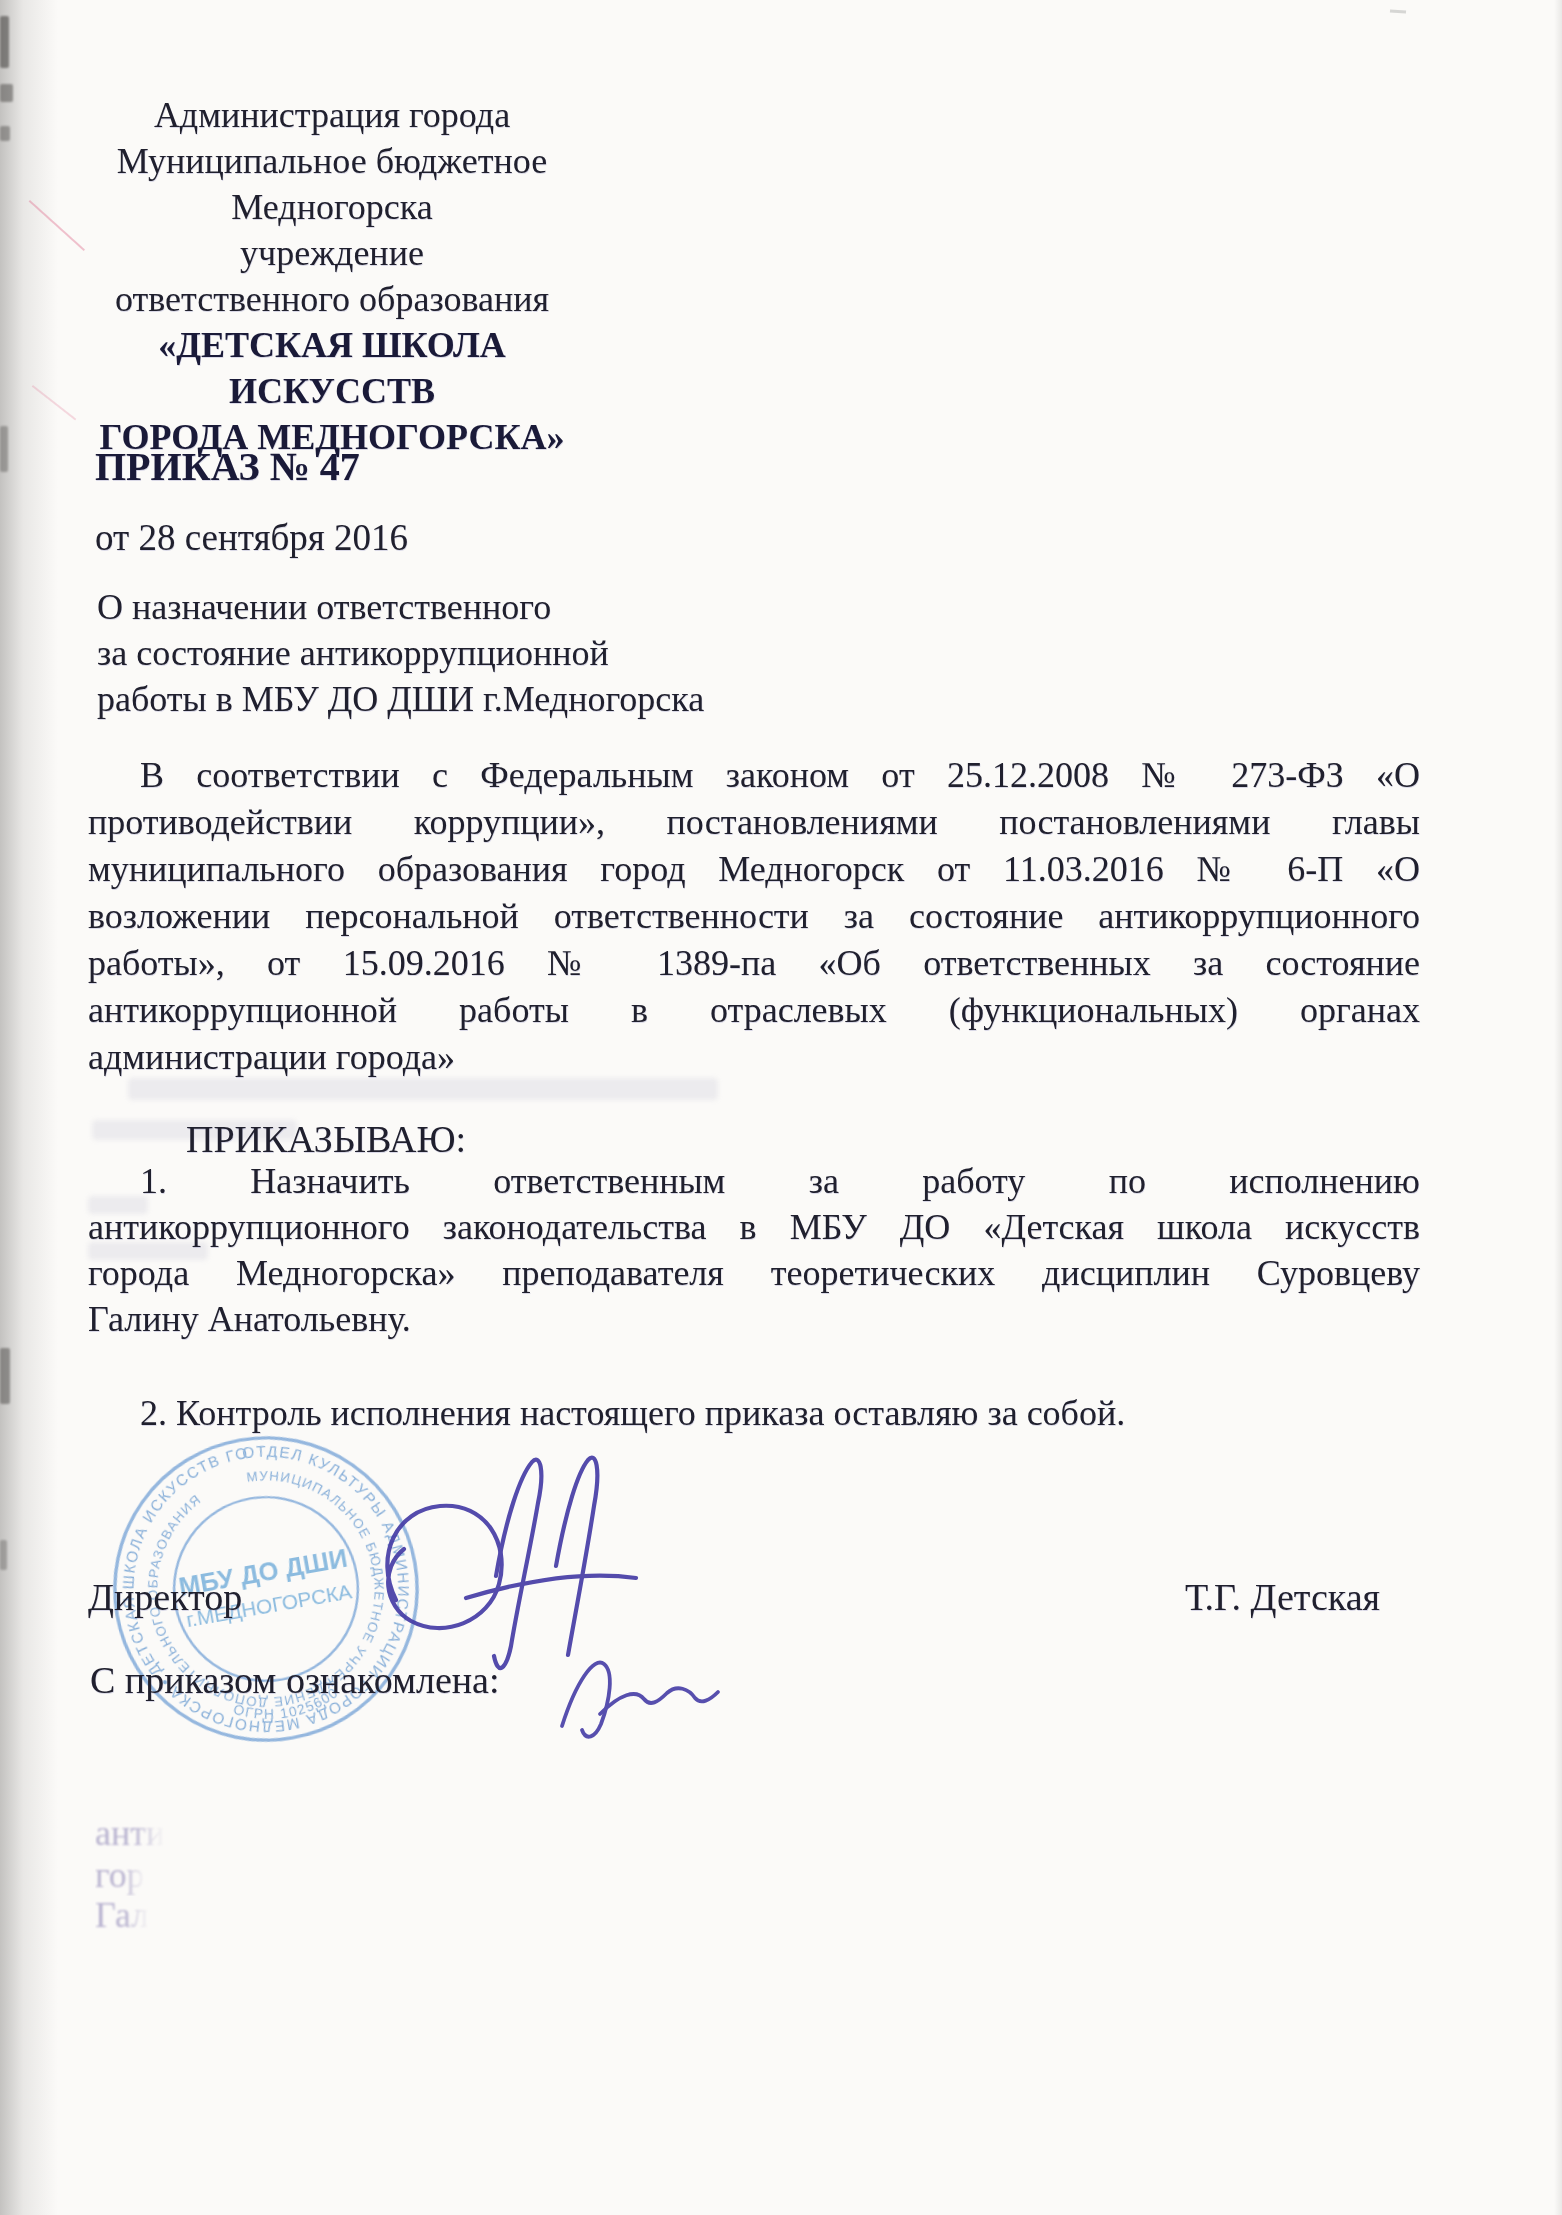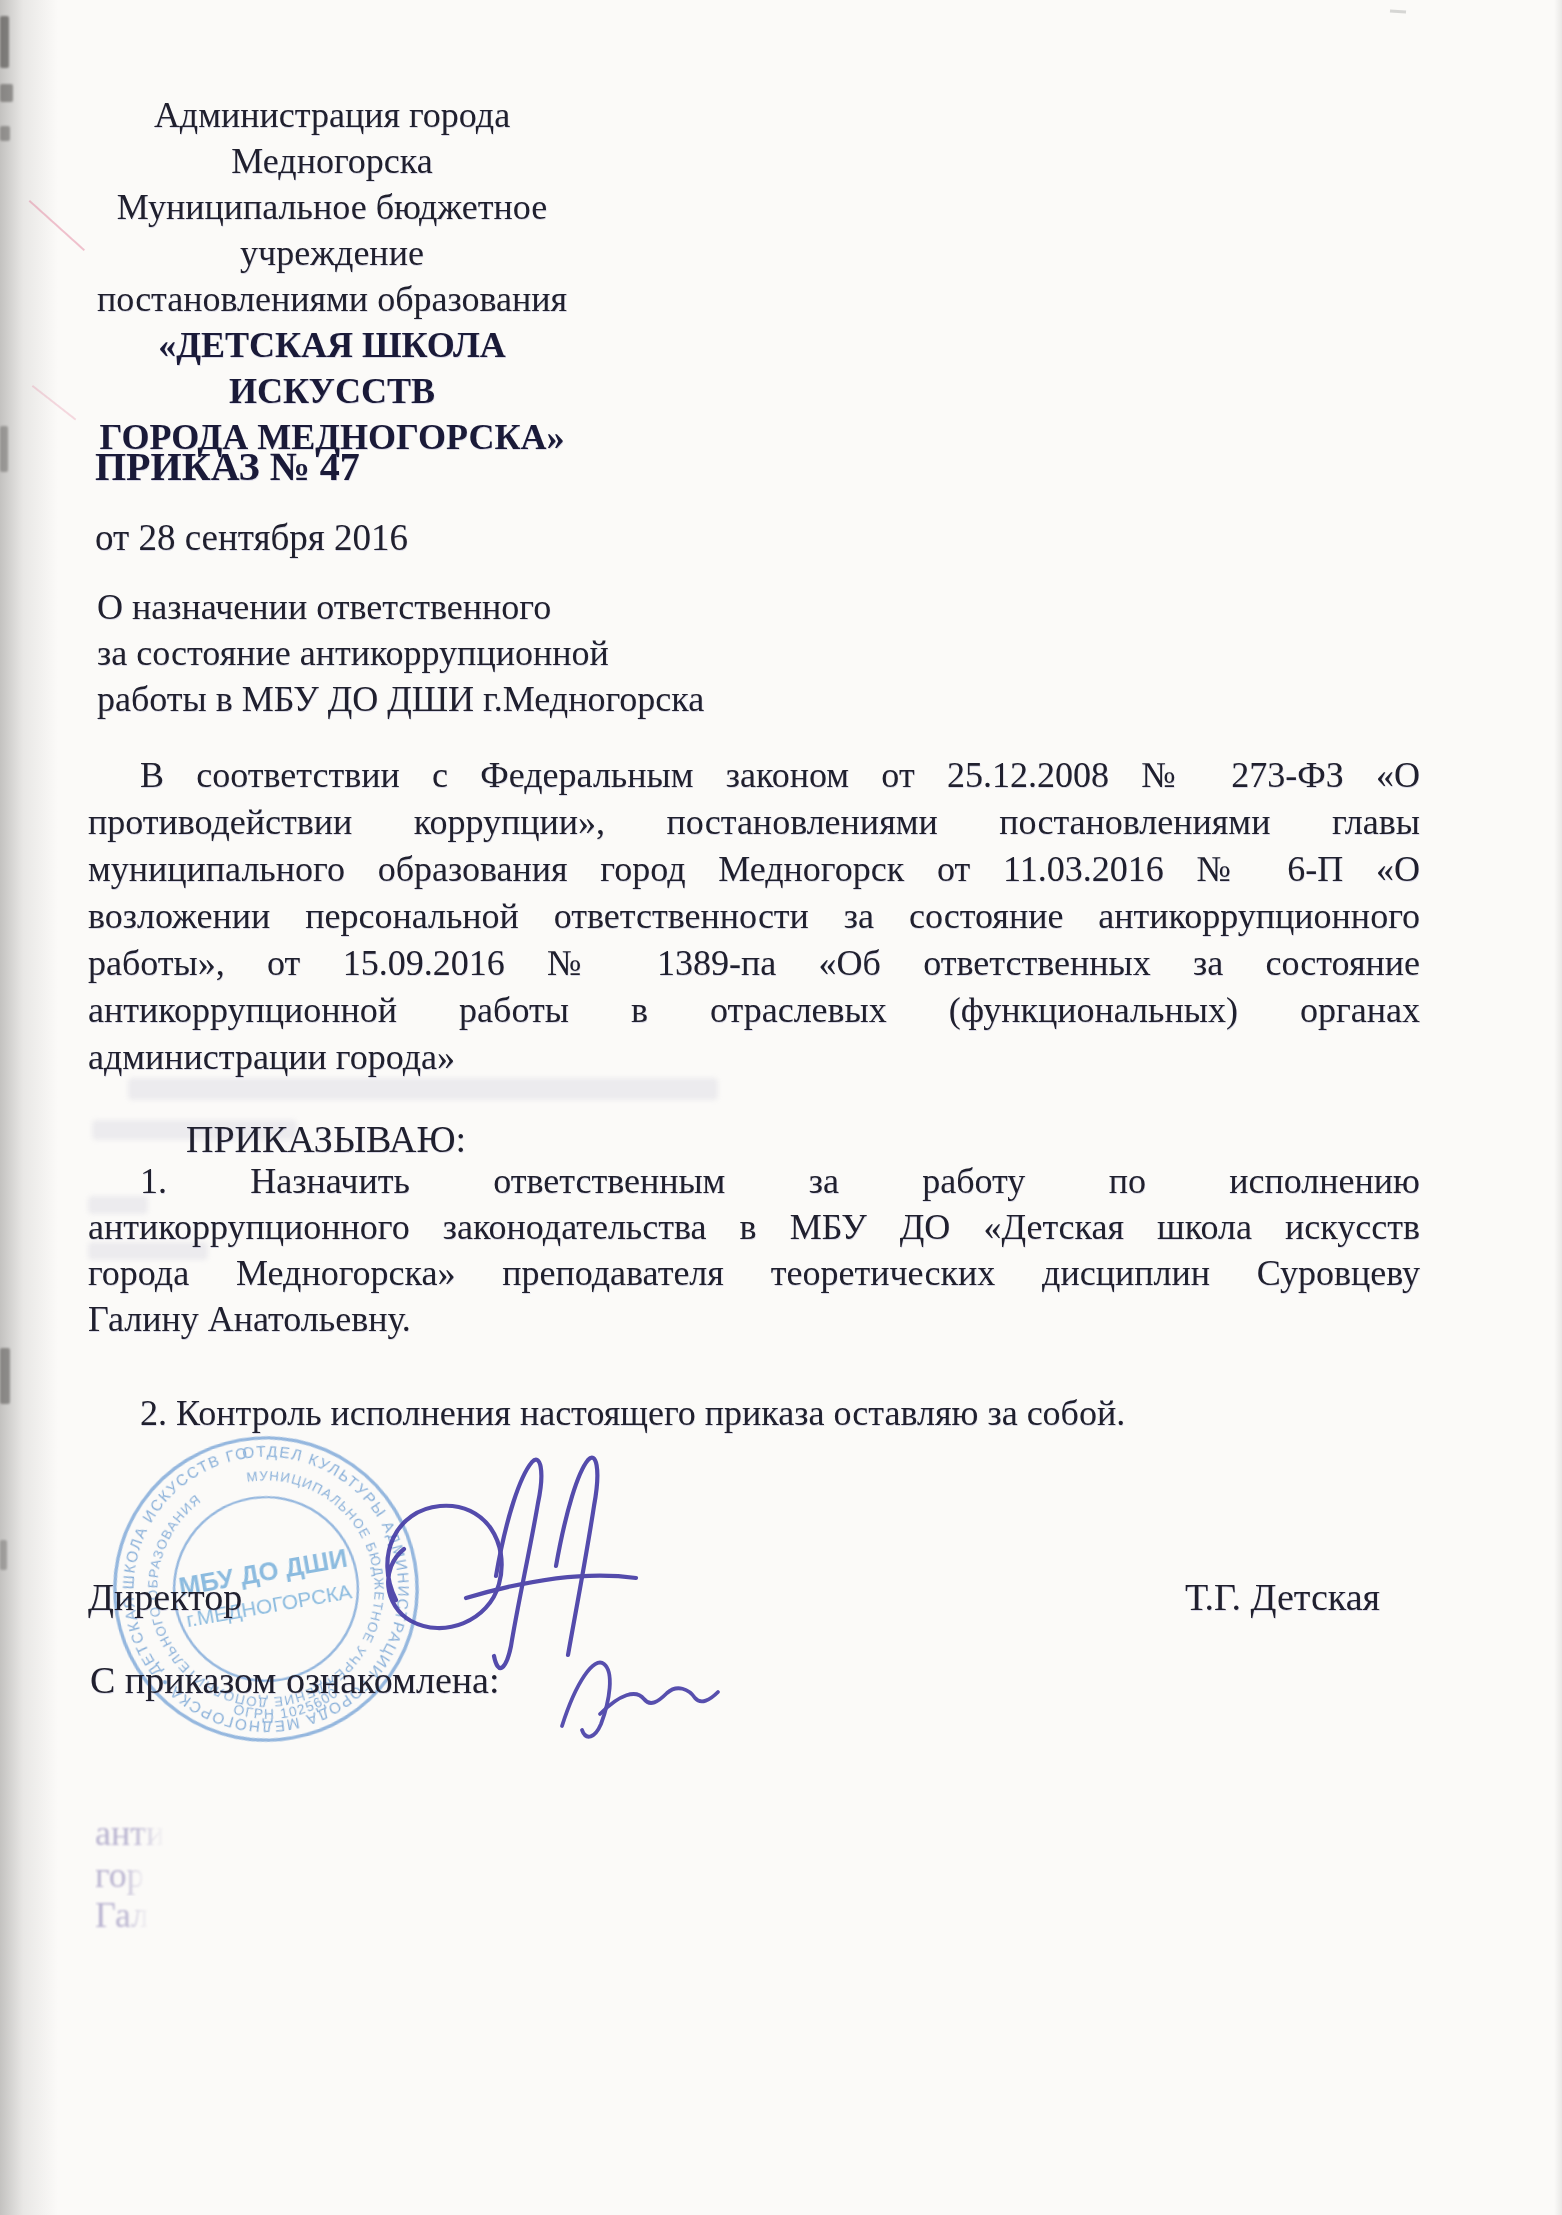--- a/index.html
+++ b/index.html
@@ -67,24 +67,24 @@
   <div class="pink-line" style="left:30px;top:200px;width:74px;transform:rotate(42deg);"></div>
   <div class="pink-line" style="left:33px;top:385px;width:55px;transform:rotate(38deg);opacity:.6"></div>
   <div class="corner-mark"></div>
   <div class="smudge" style="left:128px;top:1078px;width:590px;height:22px;"></div>
   <div class="smudge" style="left:92px;top:1120px;width:205px;height:20px;"></div>
   <div class="smudge" style="left:88px;top:1196px;width:60px;height:18px;"></div>
   <div class="smudge" style="left:88px;top:1242px;width:120px;height:18px;"></div>
 
   <div class="header-block">
     <div>Администрация города</div>
+    <div>Муниципальное бюджетное</div>
     <div>Медногорска</div>
-    <div>Муниципальное бюджетное</div>
     <div>учреждение</div>
-    <div>постановлениями образования</div>
+    <div>ответственного образования</div>
     <div class="bold">«ДЕТСКАЯ ШКОЛА ИСКУССТВ</div>
     <div class="bold">ГОРОДА МЕДНОГОРСКА»</div>
   </div>
 
   <div class="txt order-title">ПРИКАЗ № 47</div>
   <div class="txt date-line">от 28 сентября 2016</div>
 
   <div class="subject">
     <div>О назначении ответственного</div>
     <div>за состояние антикоррупционной</div>

